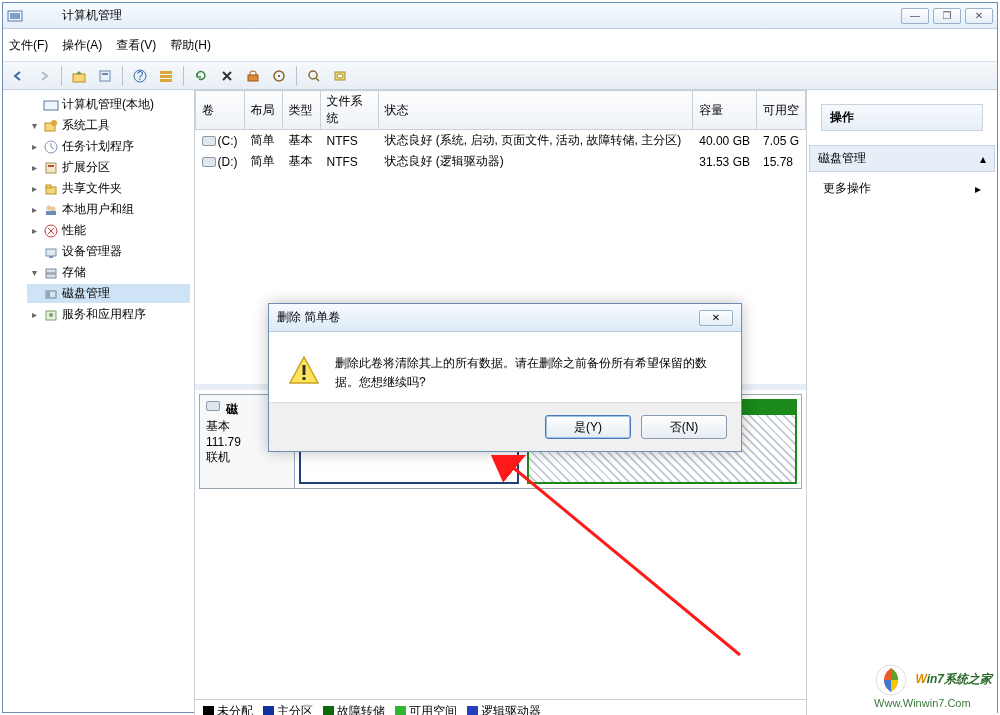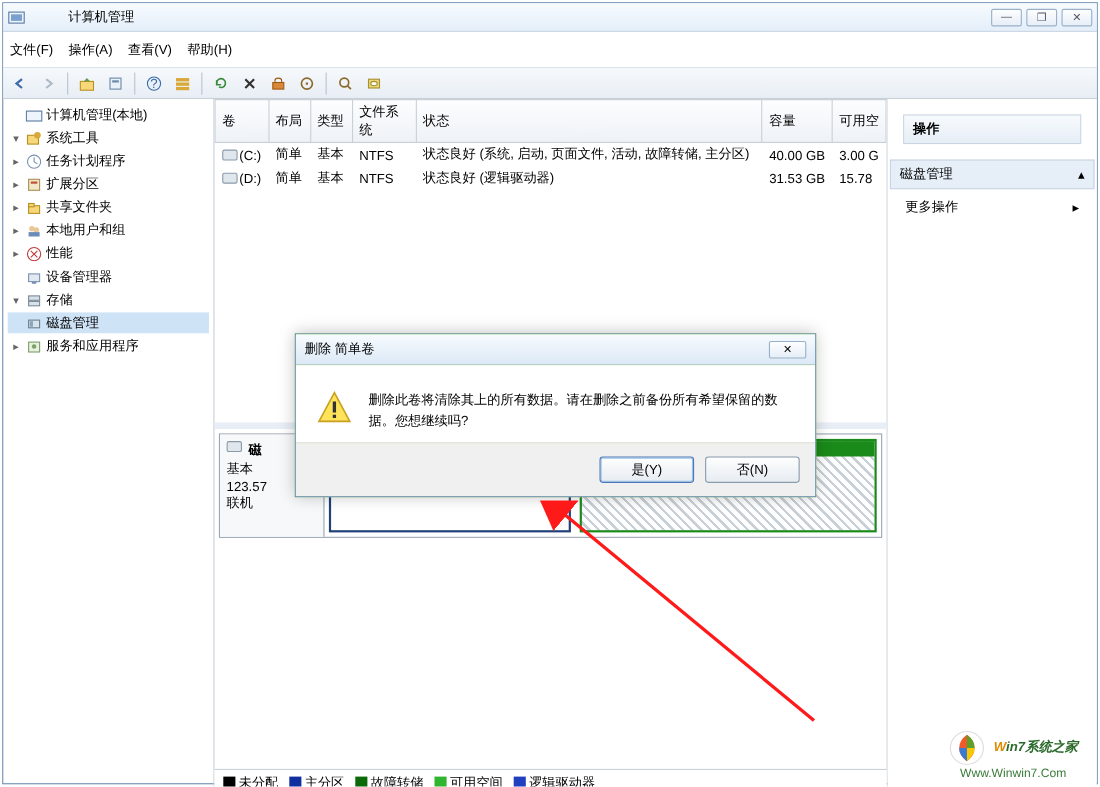--- a/index.html
+++ b/index.html
@@ -15,21 +15,21 @@
 .menubar { height: 33px; display:flex; align-items:center; padding: 0 6px; gap: 14px; border-bottom: 1px solid #d8e0e8; background:#fff;}
 .menubar span { cursor:pointer; }
 .toolbar { height: 28px; display:flex; align-items:center; padding: 0 4px; gap: 4px; border-bottom: 1px solid #c8d0d8; background: linear-gradient(#f6f9fc,#e8eef5);}
 .tbtn { width: 22px; height: 22px; display:flex; align-items:center; justify-content:center; border:1px solid transparent; border-radius:2px; cursor:pointer;}
 .tsep { width:1px; height:20px; background:#b8c4d0; margin:0 2px;}
 
 .body3 { display:flex; height: calc(100% - 76px); }
 .treepane { width: 192px; border-right:1px solid #c8d0d8; padding:4px; overflow:auto;}
 .treepane ul { list-style:none; }
 .treepane li { padding:1px 0; white-space:nowrap; }
-.trow { display:flex; align-items:center; gap:3px; cursor:pointer; padding:1px 2px;}
+.trow { display:flex; align-items:center; gap:3px; cursor:pointer; padding:1px 2px;margin-left:20px;}
 .twist { width:11px; text-align:center; color:#666; font-size:10px;}
 .ticon { width:16px; height:14px; display:inline-flex; align-items:center; justify-content:center;}
 .sel { background:#cfe3f7; }
 .lvl1 { padding-left: 14px;}
 .lvl2 { padding-left: 30px;}
 
 .centerpane { flex:1; display:flex; flex-direction:column; border-right:1px solid #c8d0d8; }
 .gridwrap { flex:0 0 300px; border-bottom:6px solid #e8eef5; overflow:hidden; position:relative;}
 table.grid { width:100%; border-collapse:collapse; }
 .grid th { background: linear-gradient(#fdfdfe,#eef2f7); border:1px solid #c8d0d8; padding:2px 6px; text-align:left; font-weight:normal; height:20px;}
@@ -47,35 +47,35 @@
 
 .legend { height:24px; border-top:1px solid #c8d0d8; display:flex; align-items:center; gap:10px; padding:0 8px; background:#fff;}
 .legbox { width:11px; height:11px; display:inline-block; margin-right:3px; vertical-align:middle;}
 
 .rightpane { width:190px; padding:0; background:#fff;}
 .rhead { background:linear-gradient(#f7fafd,#e6eef6); border:1px solid #c8d4e2; padding:4px 8px; font-weight:bold; margin:14px;}
 .ritem { background:#e6eef8; border:1px solid #c8d4e2; margin:0 2px 4px 2px; padding:4px 8px; display:flex; justify-content:space-between; align-items:center; cursor:pointer;}
 .rsub { padding:4px 16px; display:flex; justify-content:space-between; align-items:center; cursor:pointer;}
 
 
-.modal { position:absolute; left:268px; top:303px; width:474px; border:1px solid #6b8eb2; background:#bef264; box-shadow:0 0 14px rgba(0,0,0,.25); z-index:50;}
+.modal { position:absolute; left:268px; top:303px; width:474px; border:1px solid #6b8eb2; background:#b91c1c; box-shadow:0 0 14px rgba(0,0,0,.25); z-index:50;}
 .mtitle { height:28px; background:linear-gradient(#f7fbff,#dce9f6); display:flex; align-items:center; padding:0 8px; border-bottom:1px solid #b8c8da;}
 .mtitle .t { flex:1; }
 .mclose { width:34px; height:16px; border:1px solid #9ab0c8; border-radius:2px; background:linear-gradient(#fdfefe,#e6eef7); display:flex; align-items:center; justify-content:center; cursor:pointer; font-size:10px;}
 .mbody { padding:22px 18px 10px 18px; display:flex; gap:14px; background:#fff; border-bottom:1px solid #dcdcdc;}
 .warnicon { width:34px; height:34px; flex:none;}
 .mbtns { padding:12px 14px; display:flex; justify-content:flex-end; gap:10px; background:#f0f0f0;}
 .dbtn { min-width:86px; height:24px; border:1px solid #8a9bad; border-radius:3px; background:linear-gradient(#fefefe,#e6ecf2); cursor:pointer; padding:2px 10px;}
 .dbtn.focus { border-color:#4a78b8; box-shadow:0 0 0 1px #9cc2ea inset;}
 
 
 .arrow { position:absolute; left:490px; top:455px; width:260px; height:210px; z-index:60; pointer-events:none;}
 
 
-.wm { position:absolute; right:20px; bottom:6px; z-index:70; text-align:center; }
+.wm { position:absolute; right:8px; bottom:6px; z-index:70; text-align:left; }
 .wm .l1 { font-size:16px; font-weight:bold; font-style:italic; }
 .wm .l1 .w { color:#e08a00;} .wm .l1 .rest{ color:#2a6a2a;}
 .wm .l2 { font-size:11px; color:#3a7a3a;}
 .wmicon { width:34px; height:34px; display:inline-block; vertical-align:middle; margin-right:4px;}
 </style>
 </head>
 <body>
 
 <div class="window">
 
@@ -332,21 +332,21 @@
           </tr>
             </thead>
           <tbody>
             <tr>
               <td><span class="diskicon"></span><span>(C:)</span></td>
               <td>简单</td>
               <td>基本</td>
               <td>NTFS</td>
               <td>状态良好 (系统, 启动, 页面文件, 活动, 故障转储, 主分区)</td>
               <td>40.00 GB</td>
-              <td>3.00 G</td>
+              <td>7.05 G</td>
             </tr>
             <tr>
               <td><span class="diskicon"></span><span>(D:)</span></td>
               <td>简单</td>
               <td>基本</td>
               <td>NTFS</td>
               <td>状态良好 (逻辑驱动器)</td>
               <td>31.53 GB</td>
               <td>15.78</td>
             </tr>
@@ -355,21 +355,21 @@
       </div>
 
       <div class="diskmap">
         <div class="diskblock">
           <div class="diskhead">
             <div style="display:flex; gap:4px;">
                 <span class="diskicon"></span>
                 <b>磁</b>
               </div>
             <div>基本</div>
-            <div>123.57</div>
+            <div>111.79</div>
             <div>联机</div>
           </div>
           <div class="part" style="flex:0 0 220px">
               <div class="cap"></div>
             </div>
           <div class="part green hatch" style="flex:1">
               <div class="cap"></div>
             </div>
         </div>
       </div>

